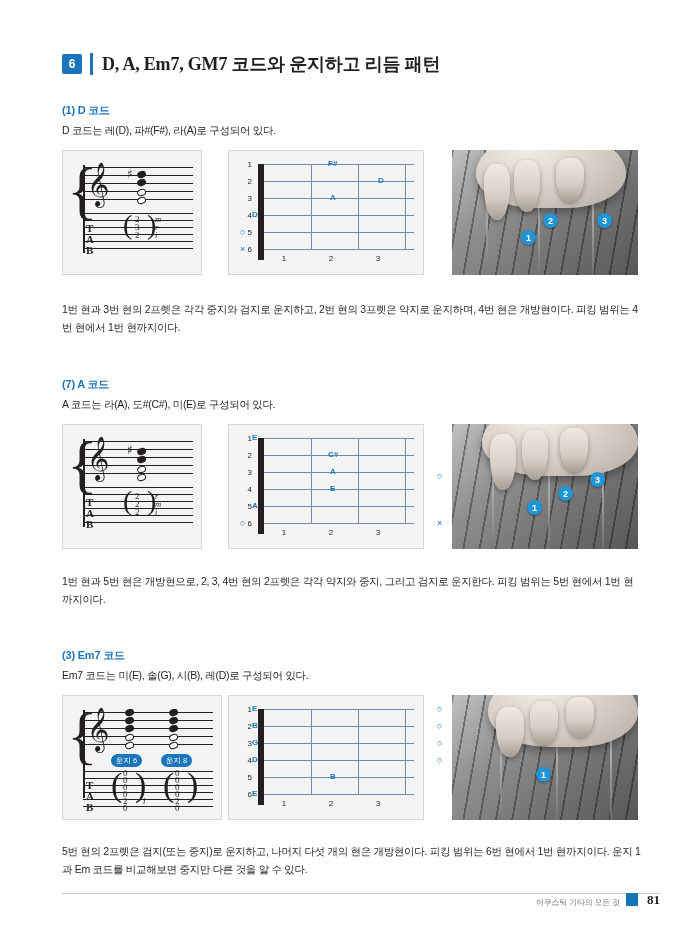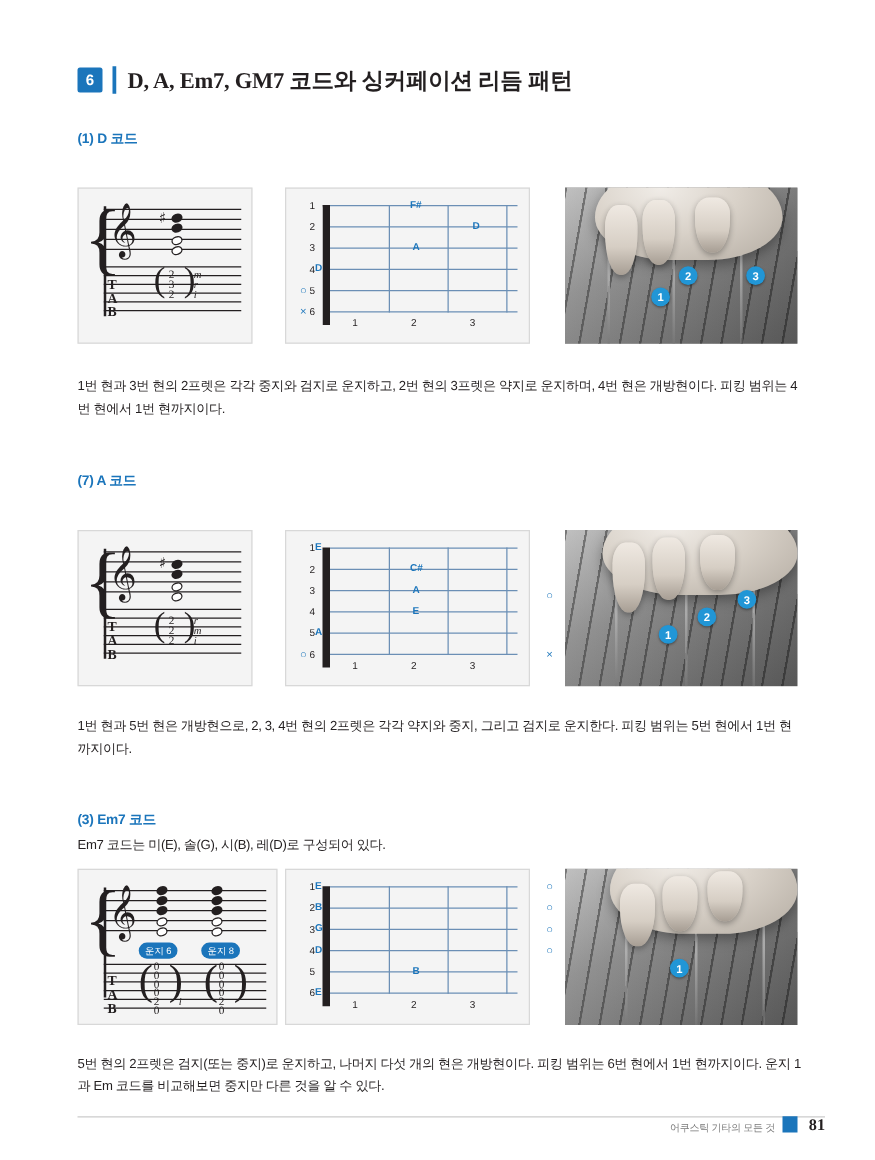--- a/index.html
+++ b/index.html
@@ -308,24 +308,25 @@
   }
 </style>
 </head>
 <body>
 
 <div class="page">
 
   <div class="chapter-head">
     <div class="chapter-num">6</div>
     <div class="chapter-bar"></div>
-    <div class="chapter-title">D, A, Em7, GM7 코드와 싱커페이션 리듬 패턴</div>
+    <div class="chapter-title">D, A, Em7, GM7 코드와 운지하고 리듬 패턴</div>
   </div>
 
   <div class="section-title" style="left:62px; top:103px;">(1) D 코드</div>
+  <div class="section-desc" style="left:62px; top:124px;">D 코드는 레(D), 파#(F#), 라(A)로 구성되어 있다.</div>
 
   <div class="notation" style="left:62px; top:150px; width:140px; height:125px;">
     <div class="brace" style="left:4px; top:8px; font-size:64px;">{</div>
     <div class="bar-left" style="left:20px; top:14px; height:88px;"></div>
     <div class="clef" style="left:24px; top:14px; font-size:38px;">𝄞</div>
     <div class="staff-line" style="left:20px; right:8px; top:16px;"></div>
     <div class="staff-line" style="left:20px; right:8px; top:24px;"></div>
     <div class="staff-line" style="left:20px; right:8px; top:32px;"></div>
     <div class="staff-line" style="left:20px; right:8px; top:40px;"></div>
     <div class="staff-line" style="left:20px; right:8px; top:48px;"></div>
@@ -398,20 +399,21 @@
     <div class="finger" style="left:62px; top:10px; width:26px; height:52px;"></div>
     <div class="finger" style="left:104px; top:8px; width:28px; height:44px;"></div>
     <div class="fingerdot" style="left:69px; top:80px;">1</div>
     <div class="fingerdot" style="left:91px; top:63px;">2</div>
     <div class="fingerdot" style="left:145px; top:63px;">3</div>
   </div>
 
   <div class="section-note" style="left:62px; top:300px;">1번 현과 3번 현의 2프렛은 각각 중지와 검지로 운지하고, 2번 현의 3프렛은 약지로 운지하며, 4번 현은 개방현이다. 피킹 범위는 4번 현에서 1번 현까지이다.</div>
 
   <div class="section-title" style="left:62px; top:377px;">(7) A 코드</div>
+  <div class="section-desc" style="left:62px; top:398px;">A 코드는 라(A), 도#(C#), 미(E)로 구성되어 있다.</div>
 
   <div class="notation" style="left:62px; top:424px; width:140px; height:125px;">
     <div class="brace" style="left:4px; top:8px; font-size:64px;">{</div>
     <div class="bar-left" style="left:20px; top:14px; height:88px;"></div>
     <div class="clef" style="left:24px; top:14px; font-size:38px;">𝄞</div>
     <div class="staff-line" style="left:20px; right:8px; top:16px;"></div>
     <div class="staff-line" style="left:20px; right:8px; top:24px;"></div>
     <div class="staff-line" style="left:20px; right:8px; top:32px;"></div>
     <div class="staff-line" style="left:20px; right:8px; top:40px;"></div>
     <div class="staff-line" style="left:20px; right:8px; top:48px;"></div>

